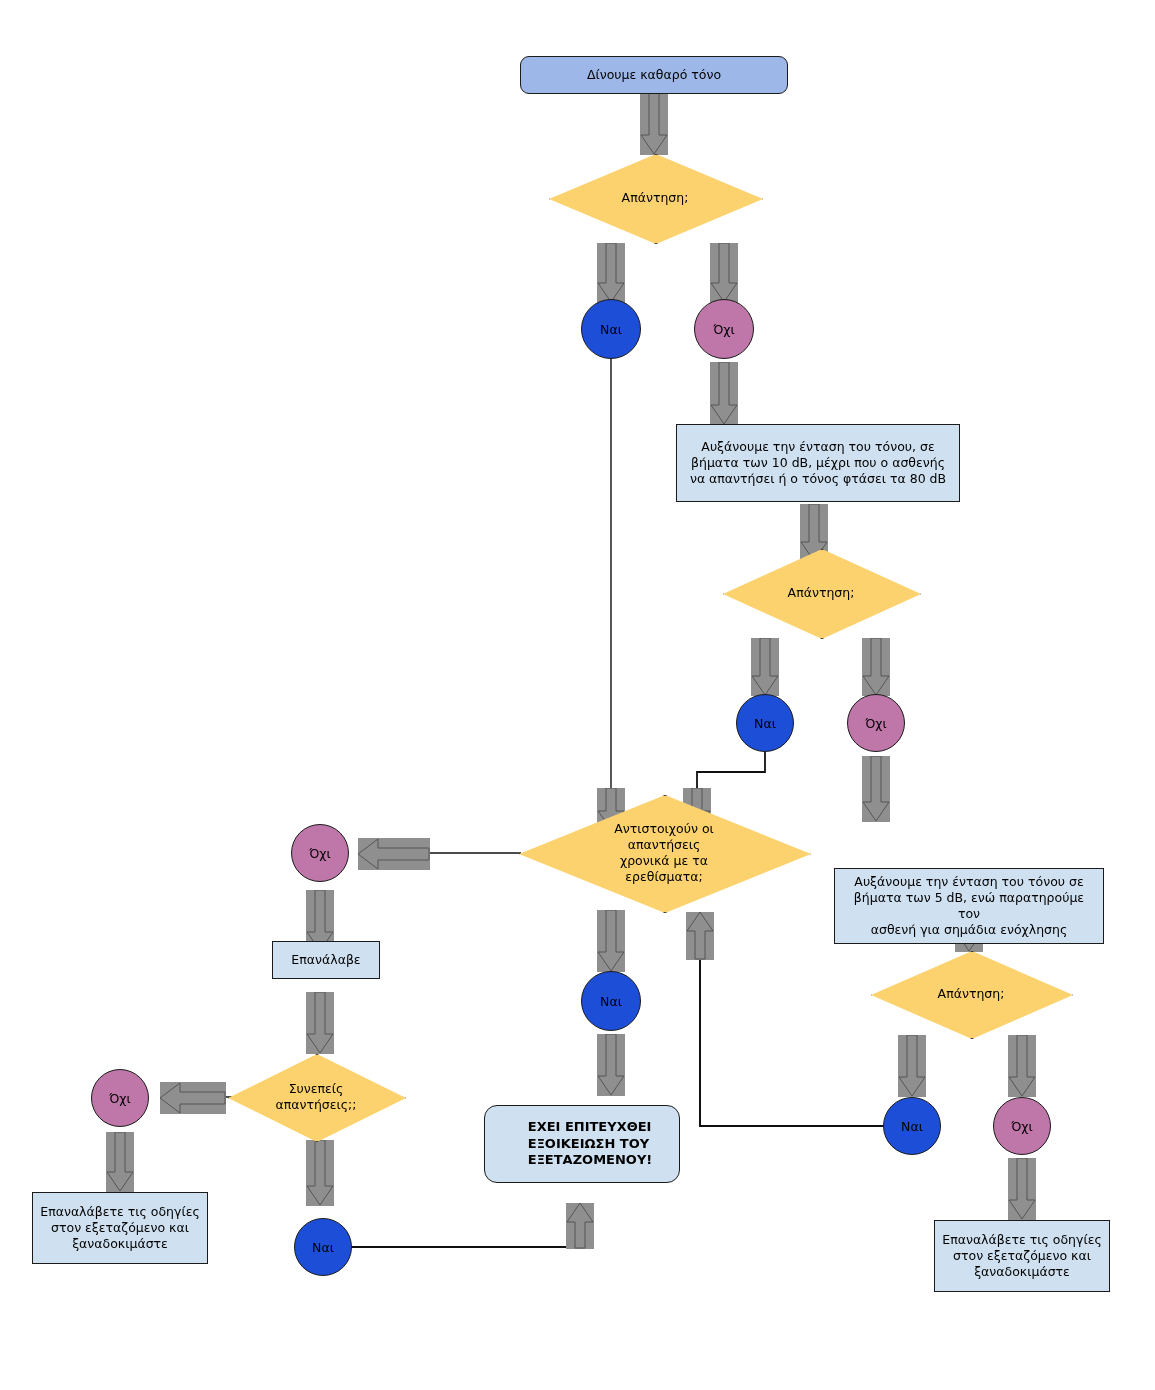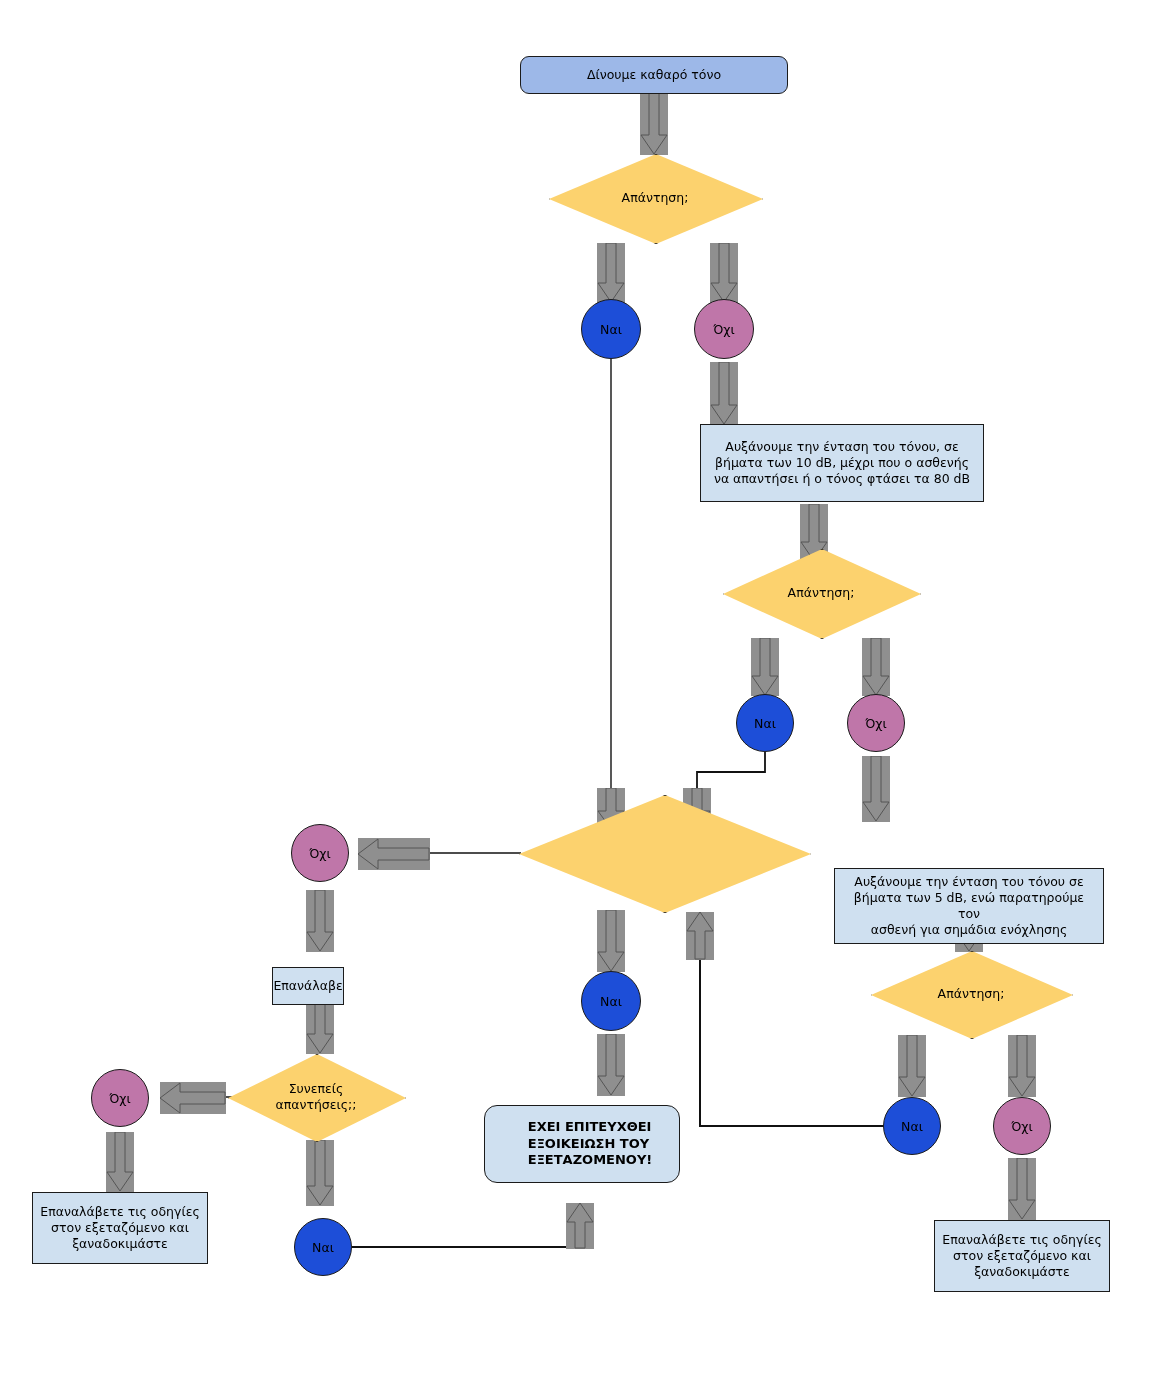--- a/index.html
+++ b/index.html
@@ -206,52 +206,58 @@
 
   <div class="node diamond" style="left:549px;top:154px;width:212px;height:88px;">
     <div class="dshape"></div>
     <div class="dlabel">Απάντηση;</div>
   </div>
 
   <div class="node circ yes" style="left:581px;top:299px;width:60px;height:60px;">Ναι</div>
 
   <div class="node circ no" style="left:694px;top:299px;width:60px;height:60px;">Όχι</div>
 
-  <div class="node box" style="left:700px;top:424px;width:284px;height:78px;">
+  <div class="node box" style="left:676px;top:424px;width:284px;height:78px;">
     <div>
       <div>Αυξάνουμε την ένταση του τόνου, σε</div>
       <div>βήματα των 10 dB, μέχρι που ο ασθενής</div>
       <div>να απαντήσει ή ο τόνος φτάσει τα 80 dB</div>
     </div>
   </div>
 
   <div class="node diamond" style="left:723px;top:549px;width:196px;height:88px;">
     <div class="dshape"></div>
     <div class="dlabel">Απάντηση;</div>
   </div>
 
   <div class="node circ yes" style="left:736px;top:694px;width:58px;height:58px;">Ναι</div>
 
   <div class="node circ no" style="left:847px;top:694px;width:58px;height:58px;">Όχι</div>
 
   <div class="node diamond" style="left:519px;top:795px;width:290px;height:116px;">
     <div class="dshape"></div>
+    <div class="dlabel">
+      <div>Αντιστοιχούν οι</div>
+      <div>απαντήσεις</div>
+      <div>χρονικά με τα</div>
+      <div>ερεθίσματα;</div>
+    </div>
   </div>
 
   <div class="node box" style="left:834px;top:868px;width:270px;height:76px;">
     <div>
       <div>Αυξάνουμε την ένταση του τόνου σε</div>
       <div>βήματα των 5 dB, ενώ παρατηρούμε τον</div>
       <div>ασθενή για σημάδια ενόχλησης</div>
     </div>
   </div>
 
   <div class="node circ no" style="left:291px;top:824px;width:58px;height:58px;">Όχι</div>
 
-  <div class="node box" style="left:272px;top:967px;width:72px;height:30px;">Επανάλαβε</div>
+  <div class="node box" style="left:272px;top:941px;width:108px;height:30px;">Επανάλαβε</div>
 
   <div class="node diamond" style="left:228px;top:1054px;width:176px;height:86px;">
     <div class="dshape"></div>
     <div class="dlabel">
       <div>Συνεπείς</div>
       <div>απαντήσεις;;</div>
     </div>
   </div>
 
   <div class="node circ no" style="left:91px;top:1069px;width:58px;height:58px;">Όχι</div>

